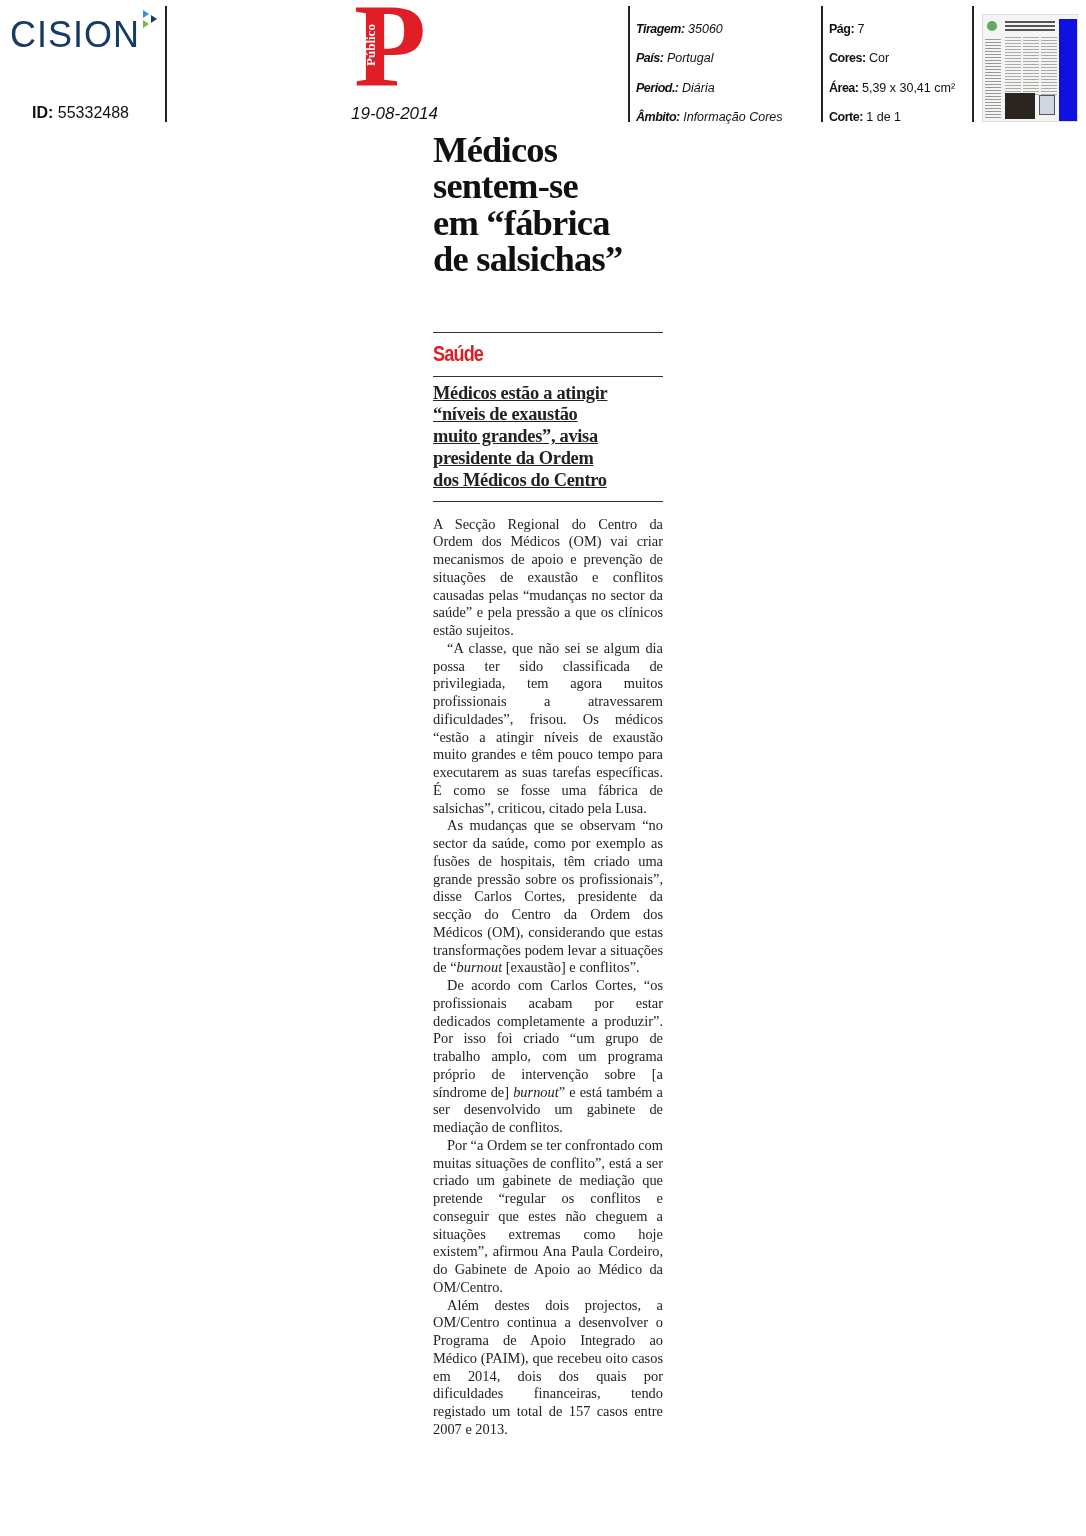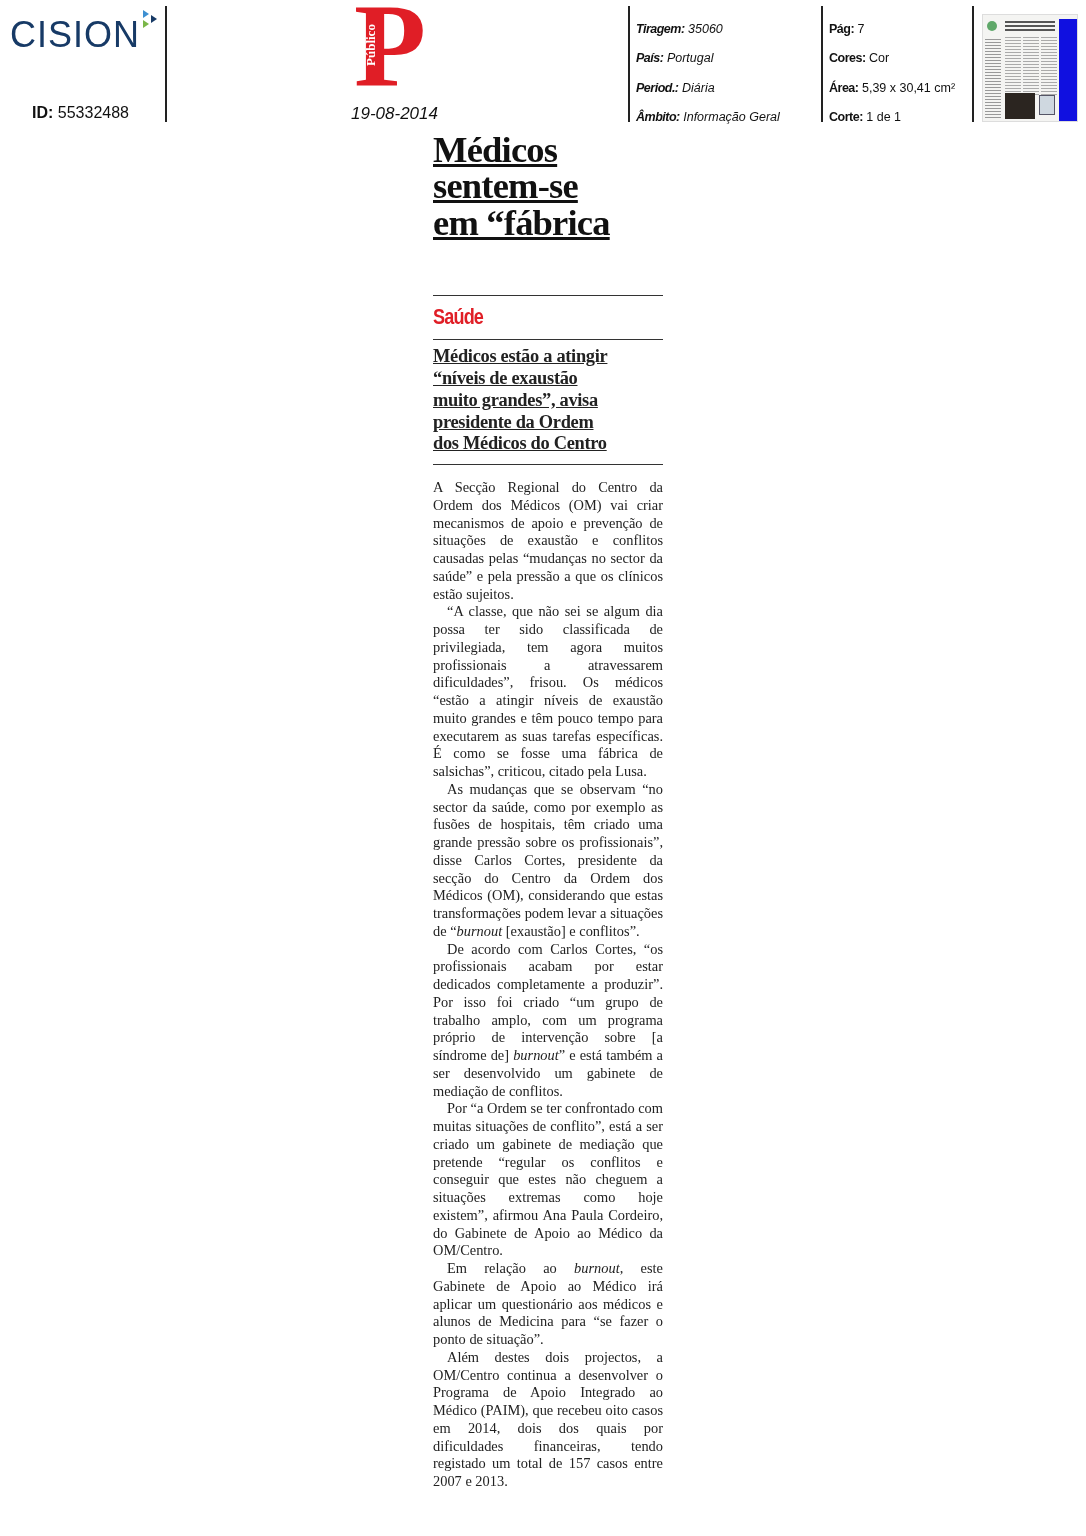--- a/index.html
+++ b/index.html
@@ -30,21 +30,21 @@
   .thumb { position: absolute; left: 982px; top: 14px; width: 94px; height: 106px; background: #f4f4f2; border: 1px solid #ddd; overflow: hidden; }
   .thumb .blue-col { position: absolute; right: 0; top: 4px; width: 18px; height: 102px; background: #1010e0; }
   .thumb .head { position: absolute; left: 22px; top: 6px; width: 50px; height: 10px; background: repeating-linear-gradient(#555 0 2px, transparent 2px 4px); }
   .thumb .col { position: absolute; top: 22px; height: 58px; width: 16px; background: repeating-linear-gradient(#aaa 0 1px, transparent 1px 3px); }
   .thumb .photo { position: absolute; left: 22px; top: 78px; width: 30px; height: 26px; background: #2b2520; }
   .thumb .photo2 { position: absolute; left: 56px; top: 80px; width: 14px; height: 18px; background: #cfd8e0; border: 1px solid #556; }
   .thumb .side { position: absolute; left: 2px; top: 24px; width: 16px; height: 80px; background: repeating-linear-gradient(#999 0 1px, transparent 1px 3px); }
   .thumb .ic { position: absolute; left: 4px; top: 6px; width: 10px; height: 10px; border-radius: 50%; background: #5fa86a; }
 
   .article { position: absolute; left: 433px; top: 128px; width: 230px; }
-  .headline { font-family: "Liberation Serif", serif; font-weight: bold; font-size: 36.5px; line-height: 36.4px; letter-spacing: -0.8px; margin: 4px 0 0 0; color: #111; text-decoration: underline; }
+  .headline { font-family: "Liberation Serif", serif; font-weight: bold; font-size: 36.5px; line-height: 36.4px; letter-spacing: -0.8px; margin: 4px 0 0 0; color: #111; }
   .rule { height: 1px; background: #333; width: 230px; }
   .rule1 { margin-top: 54px; }
   .section { font-family: "Liberation Sans", sans-serif; font-weight: bold; color: #e01e26; font-size: 22px; letter-spacing: -1px; transform: scaleX(0.82); transform-origin: left; margin: 8px 0 9px 0; height: 26px; line-height: 26px; }
   .standfirst { font-family: "Liberation Serif", serif; font-weight: bold; font-size: 18.4px; line-height: 21.8px; color: #222; margin: 6px 0 9px 0; letter-spacing: -0.3px; text-decoration: underline; }
   .body { font-family: Liberation Serif, serif; font-size: 14.4px; line-height: 17.75px; color: #222; margin-top: 14px; text-align: justify; }
   .body p { margin: 0; text-indent: 14px; }
   .body p.first { text-indent: 0; }
   .body i { font-style: italic; }
 </style>
 </head>
@@ -68,21 +68,21 @@
   <div class="publico-word">Público</div>
 </div>
 <div class="date">19-08-2014</div>
 
 <div class="vsep" style="left:628px; top:6px; height:116px;"></div>
 
 <div class="meta meta-a">
   <div class="row"><b>Tiragem:</b> <span>35060</span></div>
   <div class="row"><b>País:</b> <span>Portugal</span></div>
   <div class="row"><b>Period.:</b> <span>Diária</span></div>
-  <div class="row"><b>Âmbito:</b> <span>Informação Geral</span></div>
+  <div class="row"><b>Âmbito:</b> <span>Informação Cores</span></div>
 </div>
 
 <div class="vsep" style="left:821px; top:6px; height:116px;"></div>
 
 <div class="meta meta-b">
   <div class="row"><b>Pág:</b> <span>7</span></div>
   <div class="row"><b>Cores:</b> <span>Cor</span></div>
   <div class="row"><b>Área:</b> <span>5,39 x 30,41 cm²</span></div>
   <div class="row"><b>Corte:</b> <span>1 de 1</span></div>
 </div>
@@ -99,34 +99,34 @@
   <span class="photo"></span>
   <span class="photo2"></span>
   <span class="blue-col"></span>
 </div>
 
 <div class="article">
   <h1 class="headline">
     <div>Médicos</div>
     <div>sentem-se</div>
     <div>em “fábrica</div>
+    <div>de salsichas”</div>
   </h1>
   <div class="rule rule1"></div>
   <div class="section">Saúde</div>
   <div class="rule"></div>
   <div class="standfirst">
     <div>Médicos estão a atingir</div>
     <div>“níveis de exaustão</div>
     <div>muito grandes”, avisa</div>
     <div>presidente da Ordem</div>
     <div>dos Médicos do Centro</div>
   </div>
   <div class="rule"></div>
   <div class="body">
     <p class="first">A Secção Regional do Centro da Ordem dos Médicos (OM) vai criar mecanismos de apoio e prevenção de situações de exaustão e conflitos causadas pelas “mudanças no sector da saúde” e pela pressão a que os clínicos estão sujeitos.</p>
     <p>“A classe, que não sei se algum dia possa ter sido classificada de privilegiada, tem agora muitos profissionais a atravessarem dificuldades”, frisou. Os médicos “estão a atingir níveis de exaustão muito grandes e têm pouco tempo para executarem as suas tarefas específicas. É como se fosse uma fábrica de salsichas”, criticou, citado pela Lusa.</p>
     <p>As mudanças que se observam “no sector da saúde, como por exemplo as fusões de hospitais, têm criado uma grande pressão sobre os profissionais”, disse Carlos Cortes, presidente da secção do Centro da Ordem dos Médicos (OM), considerando que estas transformações podem levar a situações de “<i>burnout</i> [exaustão] e conflitos”.</p>
     <p>De acordo com Carlos Cortes, “os profissionais acabam por estar dedicados completamente a produzir”. Por isso foi criado “um grupo de trabalho amplo, com um programa próprio de intervenção sobre [a síndrome de] <i>burnout</i>” e está também a ser desenvolvido um gabinete de mediação de conflitos.</p>
     <p>Por “a Ordem se ter confrontado com muitas situações de conflito”, está a ser criado um gabinete de mediação que pretende “regular os conflitos e conseguir que estes não cheguem a situações extremas como hoje existem”, afirmou Ana Paula Cordeiro, do Gabinete de Apoio ao Médico da OM/Centro.</p>
-    <p>Em relação ao <i>burnout</i>, este Gabinete de Apoio ao Médico irá aplicar um questionário aos médicos e alunos de Medicina para “se fazer o ponto de situação”.</p>
     <p>Além destes dois projectos, a OM/Centro continua a desenvolver o Programa de Apoio Integrado ao Médico (PAIM), que recebeu oito casos em 2014, dois dos quais por dificuldades financeiras, tendo registado um total de 157 casos entre 2007 e 2013.</p>
   </div>
 </div>
 
 </body></html>

